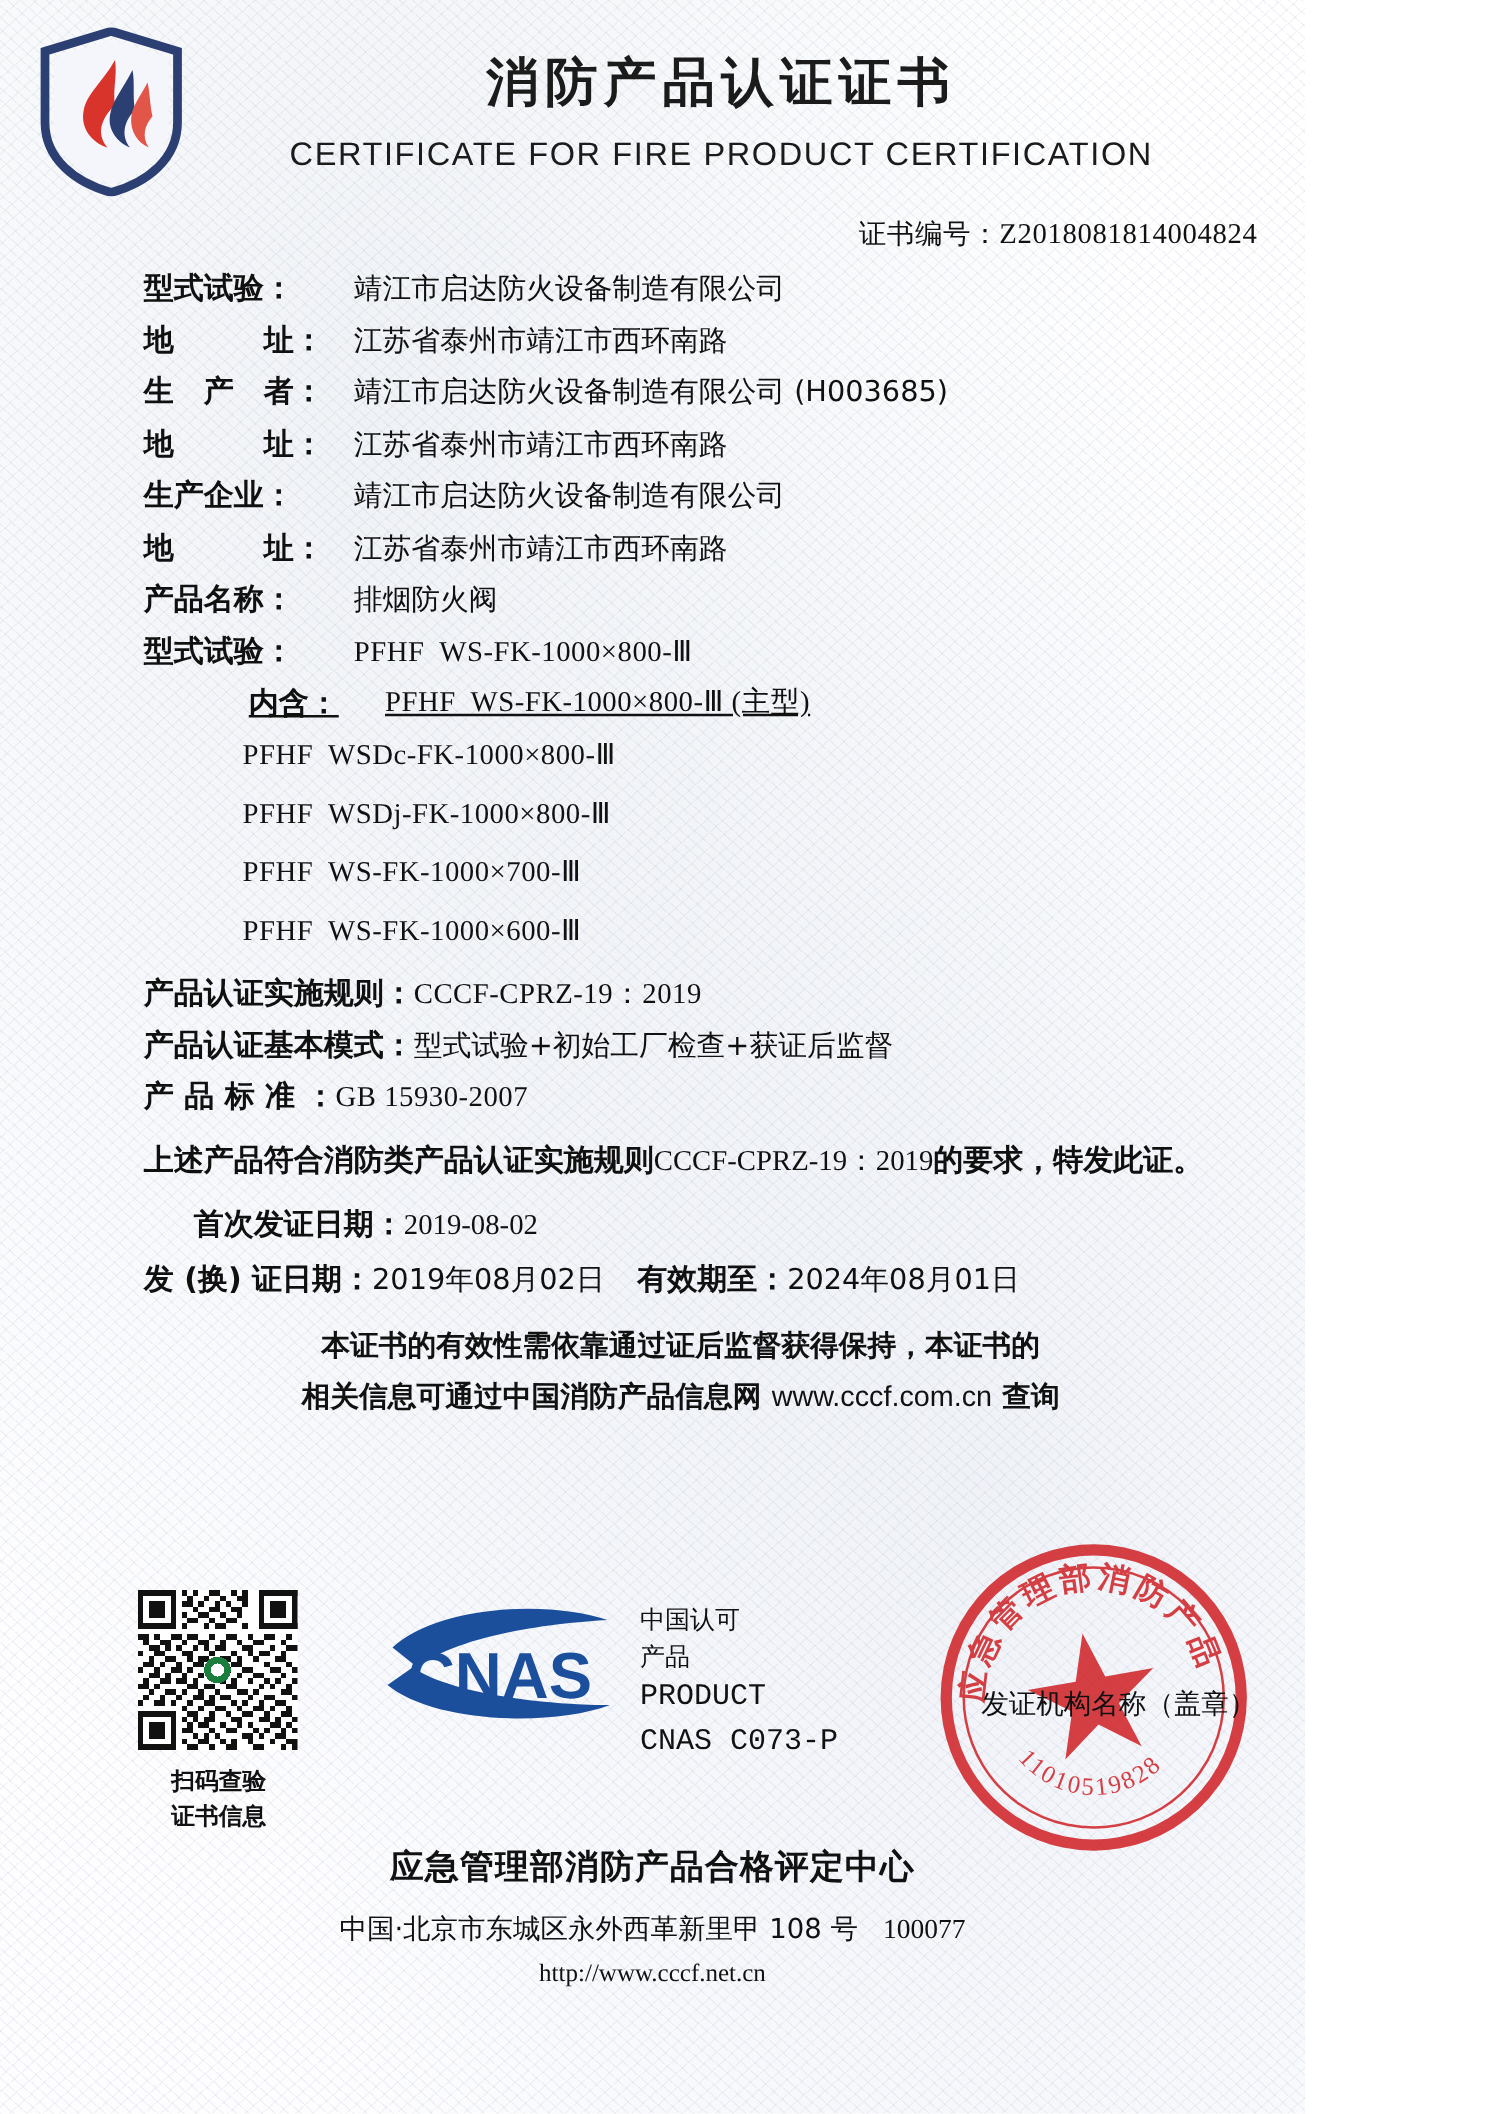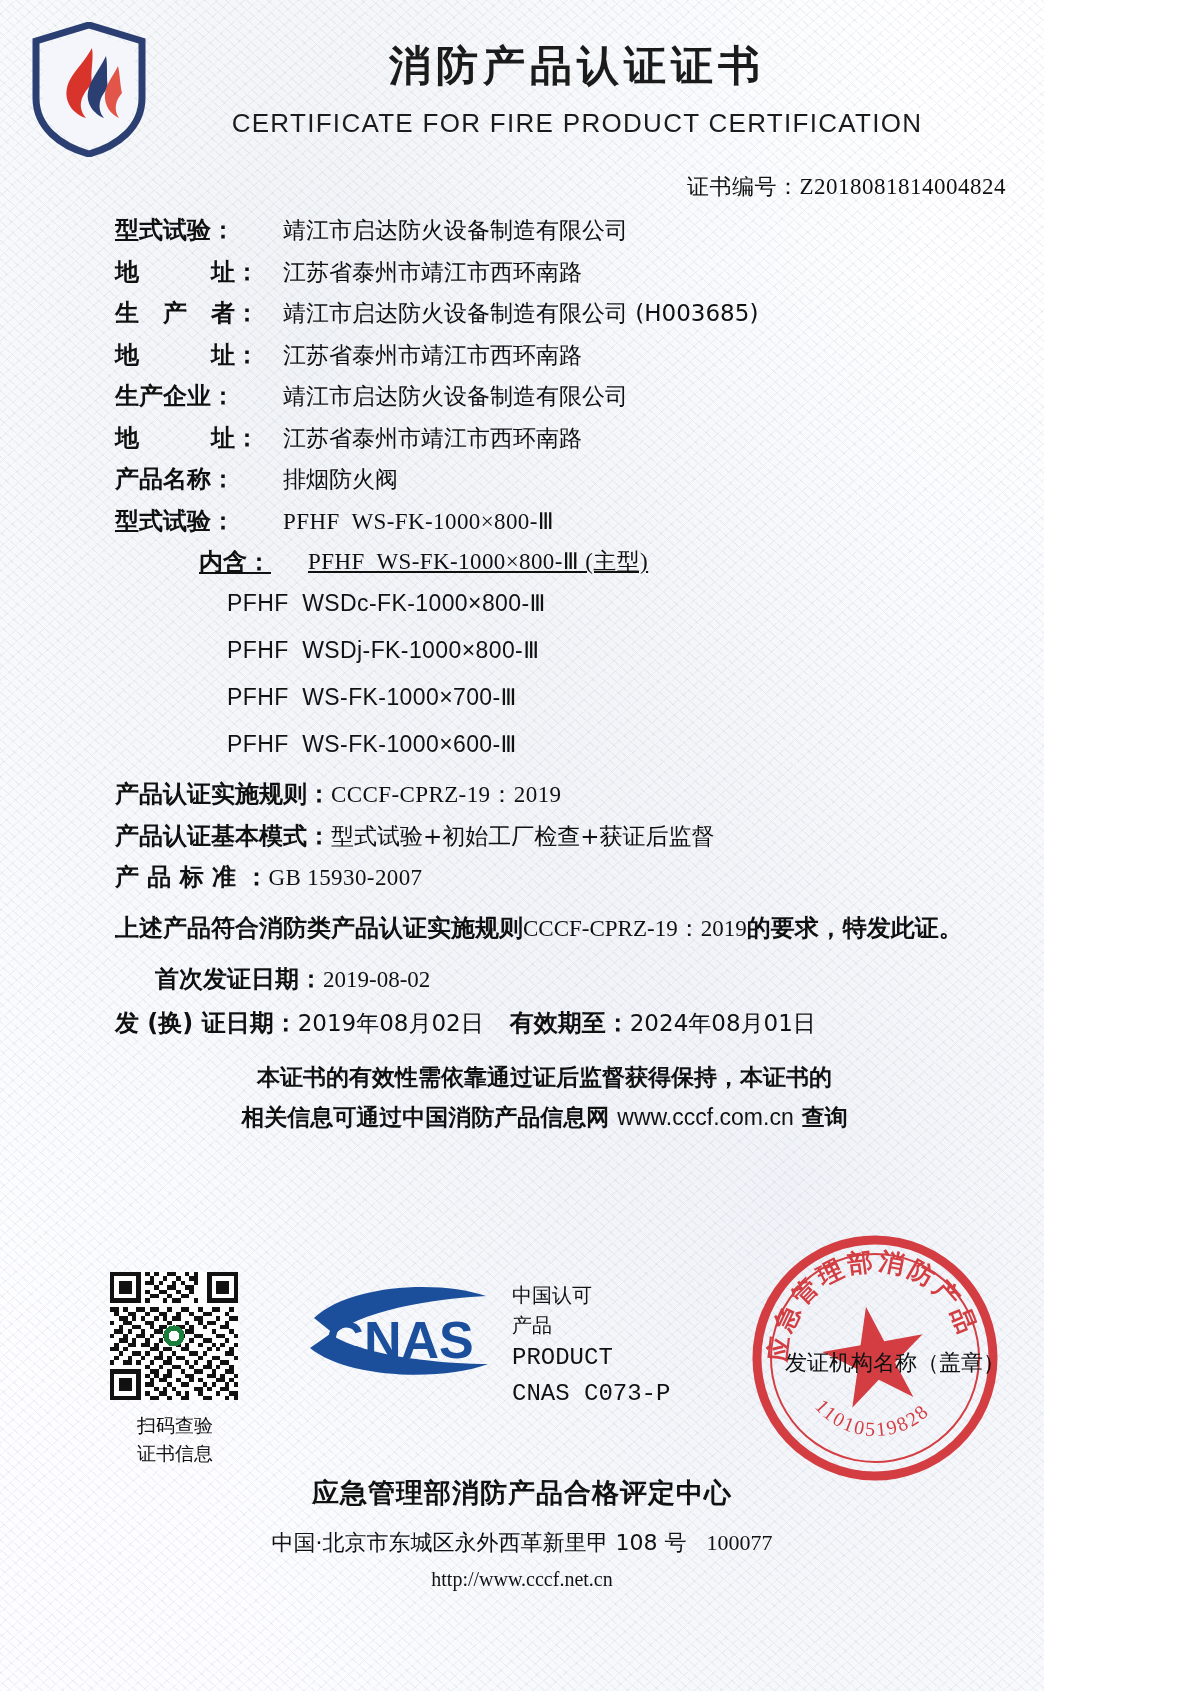--- a/index.html
+++ b/index.html
@@ -106,24 +106,24 @@
     display: flex;
     align-items: flex-start;
     margin-bottom: 12px;
     text-decoration: underline;
   }
   .sub-indent {
     width: 168px;
     flex: 0 0 auto;
   }
   .unit-line {
-    font-family: Liberation Sans, sans-serif;
+    font-family: Liberation Serif, serif;
     font-size: 23px;
     letter-spacing: 0.4px;
-    margin-left: 112px;
+    margin-left: 79px;
     margin-bottom: 20px;
     white-space: pre;
   }
 
   .rule-row { margin-top: 14px; }
 
   .statement {
     margin-top: 16px;
     font-family: "DejaVu Sans", sans-serif;
     font-weight: bold;
@@ -178,20 +178,21 @@
   .qr-caption {
     position: absolute;
     left: 100px;
     top: 1412px;
     width: 150px;
     text-align: center;
     font-family: "DejaVu Sans", sans-serif;
     font-size: 19px;
     line-height: 1.45;
     color: #111;
+    font-weight: bold;
   }
   .cnas {
     position: absolute;
     left: 300px;
     top: 1278px;
     width: 200px;
     height: 110px;
   }
   .cnas-text {
     position: absolute;

